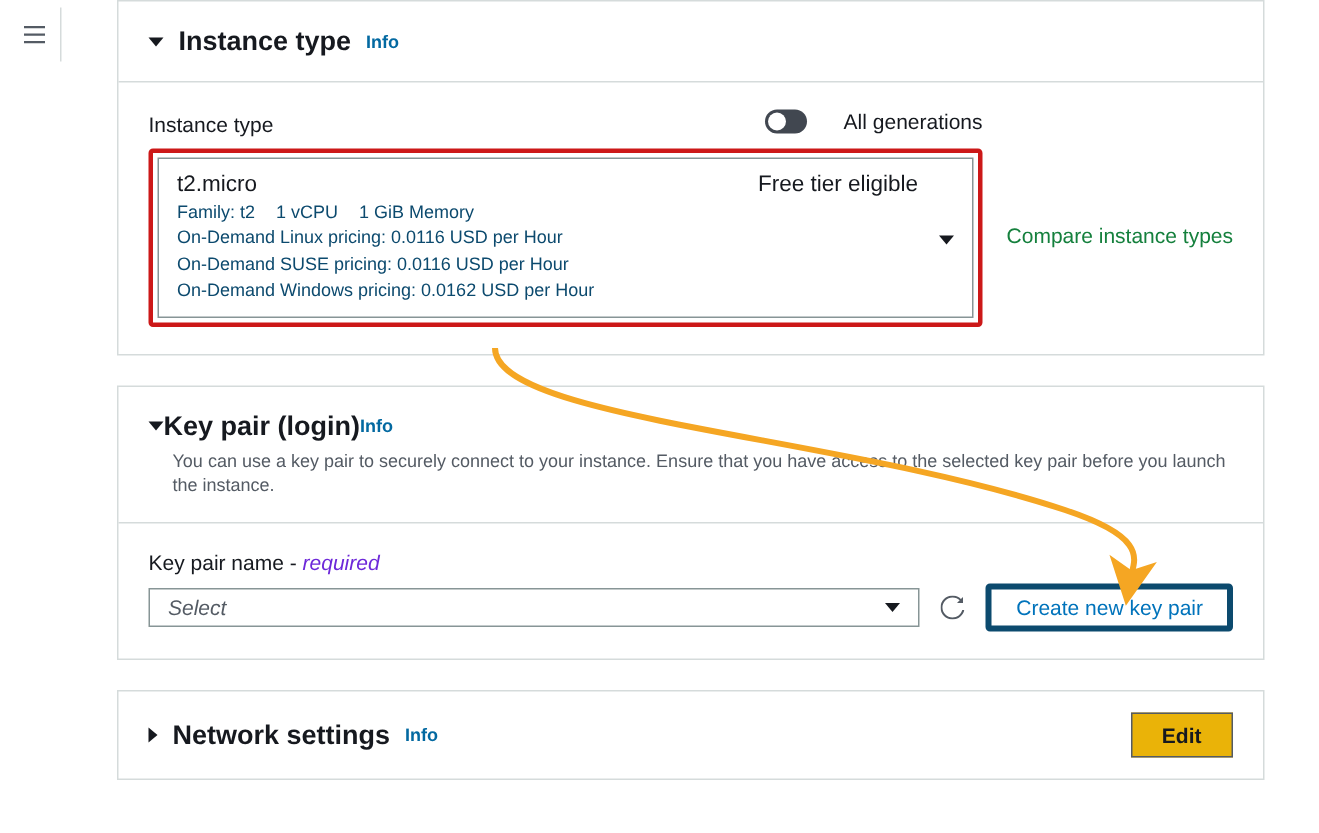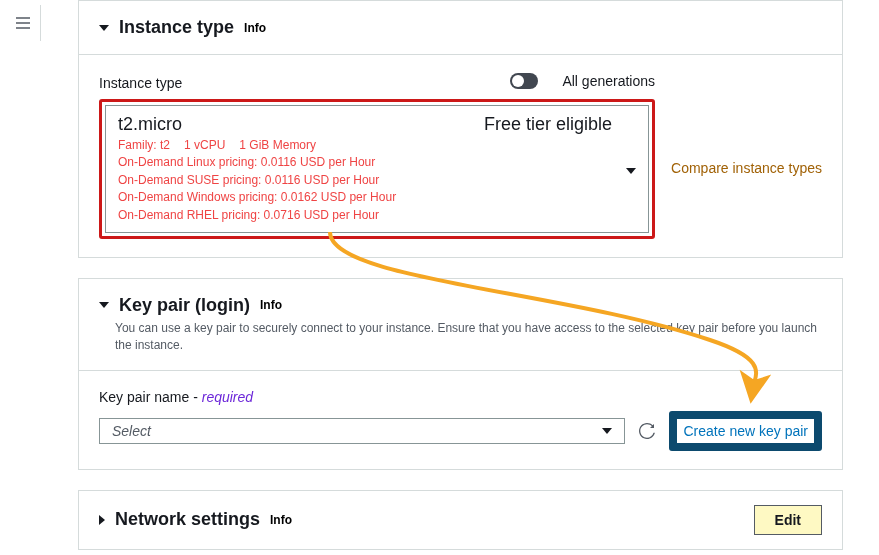--- a/index.html
+++ b/index.html
@@ -9,54 +9,54 @@
     .hamburger svg { width: 16px; height: 16px; }
     
     .main { margin-left: 42px; padding: 0 36px 20px 36px; }
     
     .panel { border: 1px solid #d5dbdb; margin-bottom: 20px; padding: 0; }
     .panel-header { padding: 16px 20px; display: flex; align-items: center; gap: 10px; }
     .panel-header .caret { width: 0; height: 0; display: inline-block; }
     .caret.down { border-left: 5px solid transparent; border-right: 5px solid transparent; border-top: 6px solid #16191f; }
     .caret.right { border-top: 5px solid transparent; border-bottom: 5px solid transparent; border-left: 6px solid #16191f; }
     .panel-title { font-size: 18px; font-weight: 700; color: #16191f; }
-    .info-link { color: #000000; font-size: 12px; font-weight: 700; cursor: pointer; }
+    .info-link { color: #0369a1; font-size: 12px; font-weight: 700; cursor: pointer; }
     .panel-desc { font-size: 12px; color: #545b64; margin-top: 4px; line-height: 1.4; }
     
     .panel-body { border-top: 1px solid #d5dbdb; padding: 18px 20px; }
     
     .field-row { display: flex; align-items: flex-start; gap: 16px; }
     .field-main { flex: 1; }
     .field-label { font-size: 14px; color: #16191f; margin-bottom: 6px; display: flex; align-items: center; gap: 10px; }
     .field-label .required { font-style: italic; color: #6d28d9; }
     
     .all-gen-wrap { display: flex; align-items: center; gap: 24px; margin-bottom: 4px; }
     .toggle { width: 28px; height: 16px; background: #414750; border-radius: 8px; position: relative; }
     .toggle::after { content: ""; position: absolute; left: 2px; top: 2px; width: 12px; height: 12px; background: #fff; border-radius: 50%; }
     
     .instance-select-box { border: 3px solid #cc1818; border-radius: 3px; padding: 3px; }
     .instance-select { border: 1px solid #879596; padding: 8px 36px 8px 12px; position: relative; cursor: pointer; background: #fff; }
-    .instance-select .line1 { display: flex; justify-content: space-between; font-size: 18px; color: #16191f; margin-bottom: 2px; }
-    .instance-select .meta { font-size: 12px; color: #ef4444; line-height: 1.45; }
+    .instance-select .line1 { display: flex; justify-content: space-between; font-size: 15px; color: #16191f; margin-bottom: 2px; }
+    .instance-select .meta { font-size: 12px; color: #0c4a6e; line-height: 1.45; }
     .instance-select .meta span { margin-right: 14px; }
     .instance-select .dd { position: absolute; right: 12px; top: 50%; transform: translateY(-50%); }
     .dd-caret { width: 0; height: 0; border-left: 5px solid transparent; border-right: 5px solid transparent; border-top: 6px solid #16191f; display: inline-block; }
     
-    .compare-link { color: #a16207; font-size: 14px; cursor: pointer; align-self: center; white-space: nowrap; margin-top: 24px; }
+    .compare-link { color: #15803d; font-size: 14px; cursor: pointer; align-self: center; white-space: nowrap; margin-top: 24px; }
     
     .select-row { display: flex; align-items: center; gap: 12px; }
     .select-box { flex: 1; border: 1px solid #879596; padding: 4px 12px; display: flex; justify-content: space-between; align-items: center; cursor: pointer; background: #fff; font-style: italic; color: #545b64; }
     .refresh-icon { width: 20px; height: 20px; cursor: pointer; display: flex; align-items: center; justify-content: center; }
     .refresh-icon svg { width: 16px; height: 16px; }
-    .create-kp-box { border: 8px solid #0c4a6e; border-radius: 3px; padding: 4px 6px; }
+    .create-kp-box { border: 4px solid #0c4a6e; border-radius: 3px; padding: 4px 16px; }
     .create-kp { color: #0073bb; font-size: 14px; cursor: pointer; white-space: nowrap; }
     
     .net-header { display: flex; align-items: center; justify-content: space-between; padding: 14px 20px; }
     .net-left { display: flex; align-items: center; gap: 10px; }
-    .edit-btn { border: 1px solid #545b64; background: #fef9c3; padding: 6px 20px; font-size: 14px; font-weight: 700; color: #16191f; cursor: pointer; }
+    .edit-btn { border: 1px solid #545b64; background: #eab308; padding: 6px 20px; font-size: 14px; font-weight: 700; color: #16191f; cursor: pointer; }
     
     .arrow-overlay { position: absolute; top: 0; left: 0; width: 879px; height: 555px; pointer-events: none; }
   </style>
 </head>
 <body>
 
 <div class="hamburger">
   <svg viewBox="0 0 16 16">
       <path d="M1 3h14M1 8h14M1 13h14" stroke="#545b64" stroke-width="1.5" fill="none"></path>
     </svg>
@@ -85,33 +85,32 @@
               <div class="line1">
                 <span>t2.micro</span>
                 <span>Free tier eligible</span>
               </div>
               <div class="meta">
                 <span>Family: t2</span><span>1 vCPU</span><span>1 GiB Memory</span>
               </div>
               <div class="meta">On-Demand Linux pricing: 0.0116 USD per Hour</div>
               <div class="meta">On-Demand SUSE pricing: 0.0116 USD per Hour</div>
               <div class="meta">On-Demand Windows pricing: 0.0162 USD per Hour</div>
-              <div class="meta">On-Demand RHEL pricing: 0.0716 USD per Hour</div>
               <span class="dd"><span class="dd-caret"></span></span>
             </div>
           </div>
         </div>
         <span class="compare-link">Compare instance types</span>
       </div>
     </div>
   </div>
 
   <div class="panel">
     <div class="panel-header" style="display:block;">
-      <div style="display:flex;align-items:center;gap:10px;">
+      <div style="display:flex;align-items:center;">
         <span class="caret down"></span>
         <span class="panel-title">Key pair (login)</span>
         <span class="info-link">Info</span>
       </div>
       <div class="panel-desc" style="margin-left:16px;">You can use a key pair to securely connect to your instance. Ensure that you have access to the selected key pair before you launch the instance.</div>
     </div>
     <div class="panel-body">
       <div class="field-label">
         <span>
           <span>Key pair name - </span><span class="required">required</span>

